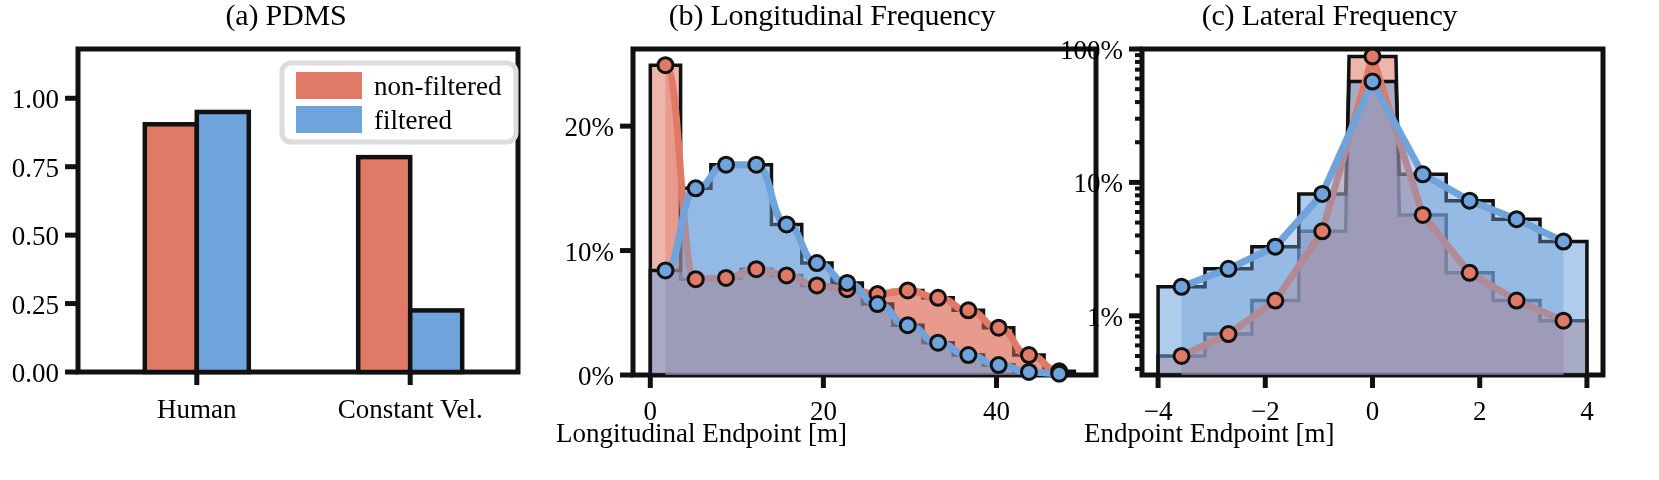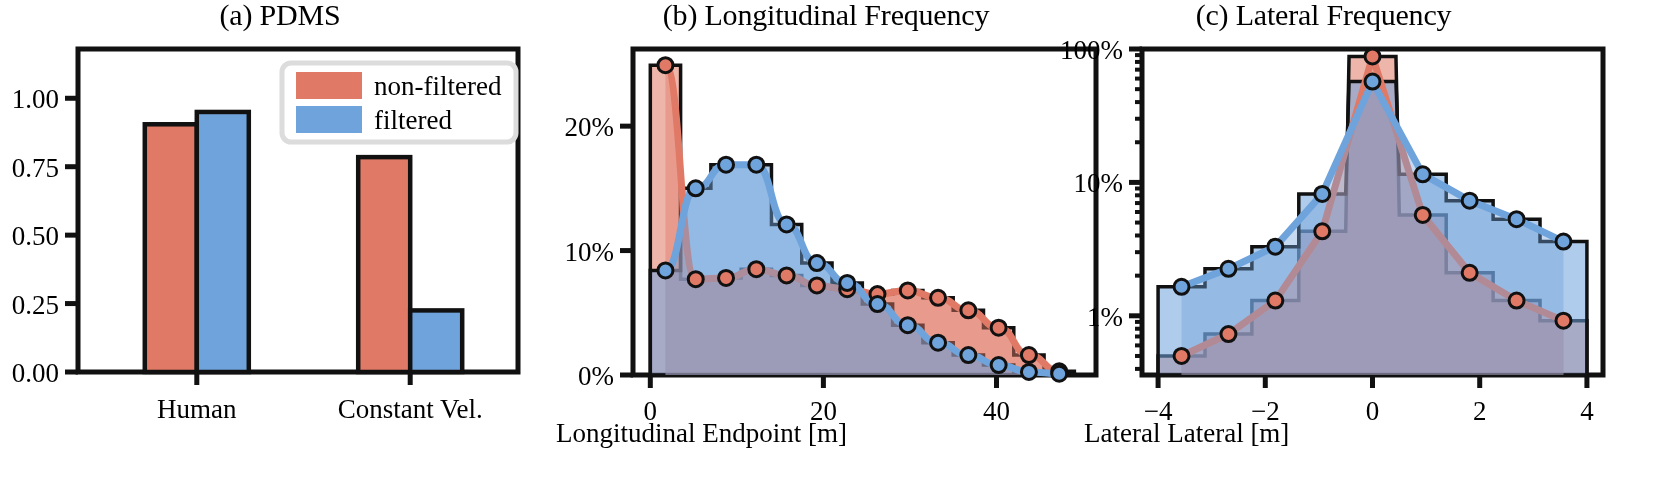--- a/index.html
+++ b/index.html
@@ -2,21 +2,21 @@
 <html><head>
 <meta charset="utf-8">
 <style>
   html,body{margin:0;padding:0;background:#ffffff;}
   body{
     width:1659px;height:480px;
     font-family:"Liberation Serif","DejaVu Serif",serif;
     color:#000;overflow:hidden;position:relative;
   }
   .figure{position:absolute;left:0;top:0;width:1659px;height:480px;}
-  .panel{position:absolute;top:0;height:480px;}
+  .panel{position:absolute;top:0;height:480px;padding-left:12px;}
   #panel-a{left:0;width:560px;}
   #panel-b{left:556px;width:540px;}
   #panel-c{left:1044px;width:559px;}
   .panel-title{
     position:absolute;top:-2px;left:0;width:100%;
     text-align:center;font-size:30px;line-height:34px;
     letter-spacing:-0.2px;white-space:nowrap;
   }
   .axis-label{
     position:absolute;left:0;width:100%;text-align:left;
@@ -197,16 +197,16 @@
           <line x1="221.2906976744186" y1="375" x2="221.2906976744186" y2="388" stroke="#111111" stroke-width="5"></line>
           <text x="221.2906976744186" y="420" text-anchor="middle" class="tick-text">−2</text>
           <line x1="328.5" y1="375" x2="328.5" y2="388" stroke="#111111" stroke-width="5"></line>
           <text x="328.5" y="420" text-anchor="middle" class="tick-text">0</text>
           <line x1="435.7093023255814" y1="375" x2="435.7093023255814" y2="388" stroke="#111111" stroke-width="5"></line>
           <text x="435.7093023255814" y="420" text-anchor="middle" class="tick-text">2</text>
           <line x1="542.9186046511629" y1="375" x2="542.9186046511629" y2="388" stroke="#111111" stroke-width="5"></line>
           <text x="542.9186046511629" y="420" text-anchor="middle" class="tick-text">4</text>
         </g>
     </svg>
-    <div class="axis-label" style="top:418px;left:40px;width:519px;">Lateral Lateral [m]</div>
+    <div class="axis-label" style="top:418px;left:40px;width:519px;">Endpoint Endpoint [m]</div>
   </div>
 
 </div>
 
 </body></html>

